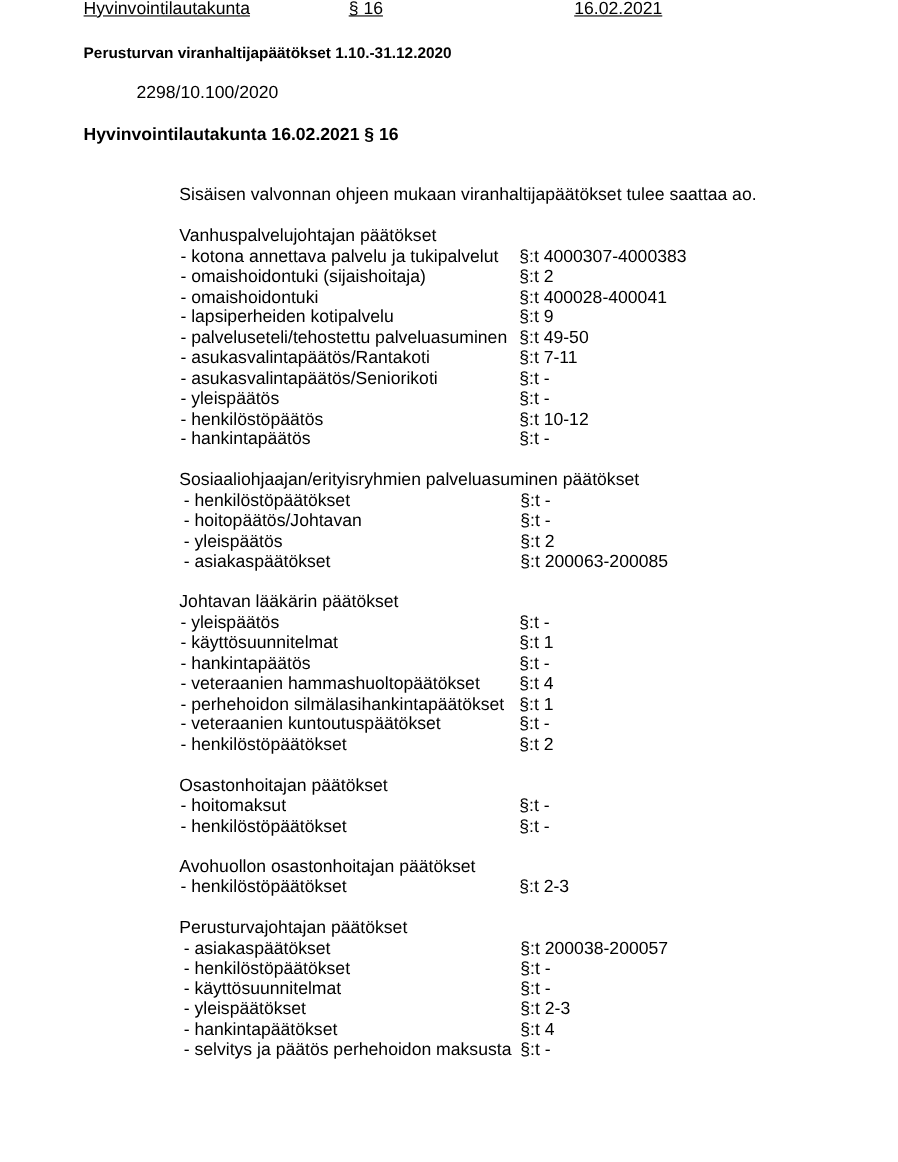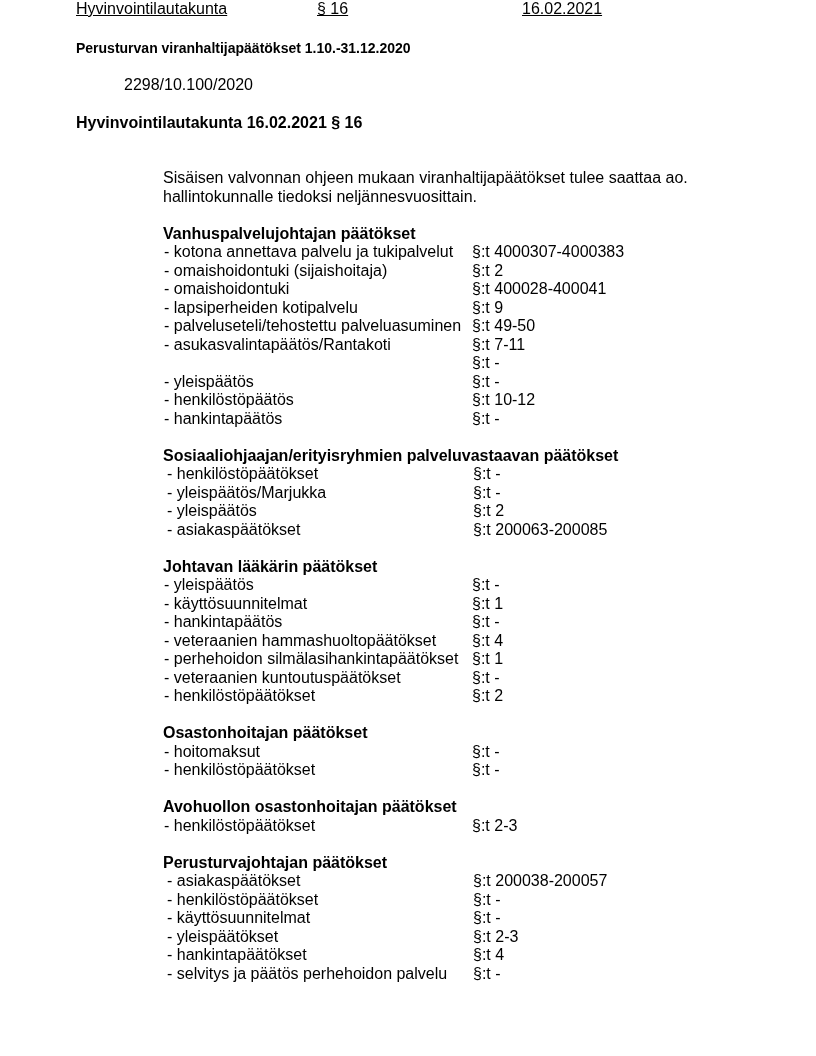--- a/index.html
+++ b/index.html
@@ -8,42 +8,41 @@
   .hdr { position: absolute; top: -1px; height: 20px; font-size: 16px; line-height: 20px; text-decoration: underline; }
   .hdr-org { left: 76px; }
   .hdr-sec { left: 300px; margin-left: 17px; }
   .hdr-date { left: 522px; }
   .title { position: absolute; left: 76px; top: 36px; font-size: 14px; font-weight: bold; line-height: 24px; margin: 0; }
   .docnum { position: absolute; left: 76px; top: 75px; line-height: 20px; margin-left: 48px; }
   .meeting { position: absolute; left: 76px; top: 113px; line-height: 20px; font-weight: bold; }
   .body { position: absolute; left: 163px; top: 169px; width: 600px; }
   .intro { line-height: 18.5px; margin: 0 0 18.5px 0; }
   .section { margin: 0 0 18.5px 0; }
-  .sec-title { line-height: 18.5px; height: 18.5px; font-weight: bold; }
+  .sec-title { line-height: 18.5px; height: 18.5px; }
   .row { line-height: 18.5px; height: 18.5px; position: relative; white-space: nowrap; }
   .row .lbl { position: absolute; left: 1px; }
   .row .val { position: absolute; left: 309px; text-align: right; }
   .section.indent .row .lbl { left: 4px; }
   .section.indent .row .val { left: 310px; }
 </style>
 </head>
 <body>
 
 <div class="hdr hdr-org">Hyvinvointilautakunta</div>
 <div class="hdr hdr-sec">§ 16</div>
 <div class="hdr hdr-date">16.02.2021</div>
 
 <h1 class="title">Perusturvan viranhaltijapäätökset 1.10.-31.12.2020</h1>
 <div class="docnum">2298/10.100/2020</div>
 <div class="meeting">Hyvinvointilautakunta 16.02.2021 § 16</div>
 
 <div class="body">
   <p class="intro">
     <span>Sisäisen valvonnan ohjeen mukaan viranhaltijapäätökset tulee saattaa ao.</span><br>
-    <span>hallintokunnalle tiedoksi neljännesvuosittain.</span>
   </p>
   <div id="sections">
       <div class="section">
         <div class="sec-title">Vanhuspalvelujohtajan päätökset</div>
         <div class="row">
           <span class="lbl">- kotona annettava palvelu ja tukipalvelut</span>
           <span class="val">§:t 4000307-4000383</span>
         </div>
         <div class="row">
           <span class="lbl">- omaishoidontuki (sijaishoitaja)</span>
@@ -59,43 +58,44 @@
         </div>
         <div class="row">
           <span class="lbl">- palveluseteli/tehostettu palveluasuminen</span>
           <span class="val">§:t 49-50</span>
         </div>
         <div class="row">
           <span class="lbl">- asukasvalintapäätös/Rantakoti</span>
           <span class="val">§:t 7-11</span>
         </div>
         <div class="row">
+          <span class="lbl">- asukasvalintapäätös/Seniorikoti</span>
           <span class="val">§:t -</span>
         </div>
         <div class="row">
           <span class="lbl">- yleispäätös</span>
           <span class="val">§:t -</span>
         </div>
         <div class="row">
           <span class="lbl">- henkilöstöpäätös</span>
           <span class="val">§:t 10-12</span>
         </div>
         <div class="row">
           <span class="lbl">- hankintapäätös</span>
           <span class="val">§:t -</span>
         </div>
       </div>
       <div class="section indent">
-        <div class="sec-title">Sosiaaliohjaajan/erityisryhmien palveluvastaavan päätökset</div>
+        <div class="sec-title">Sosiaaliohjaajan/erityisryhmien palveluasuminen päätökset</div>
         <div class="row">
           <span class="lbl">- henkilöstöpäätökset</span>
           <span class="val">§:t -</span>
         </div>
         <div class="row">
-          <span class="lbl">- yleispäätös/Marjukka</span>
+          <span class="lbl">- hoitopäätös/Johtavan</span>
           <span class="val">§:t -</span>
         </div>
         <div class="row">
           <span class="lbl">- yleispäätös</span>
           <span class="val">§:t 2</span>
         </div>
         <div class="row">
           <span class="lbl">- asiakaspäätökset</span>
           <span class="val">§:t 200063-200085</span>
         </div>
@@ -165,18 +165,18 @@
         </div>
         <div class="row">
           <span class="lbl">- yleispäätökset</span>
           <span class="val">§:t 2-3</span>
         </div>
         <div class="row">
           <span class="lbl">- hankintapäätökset</span>
           <span class="val">§:t 4</span>
         </div>
         <div class="row">
-          <span class="lbl">- selvitys ja päätös perhehoidon palvelu</span>
+          <span class="lbl">- selvitys ja päätös perhehoidon maksusta</span>
           <span class="val">§:t -</span>
         </div>
       </div>
     </div>
 </div>
 
 </body></html>

